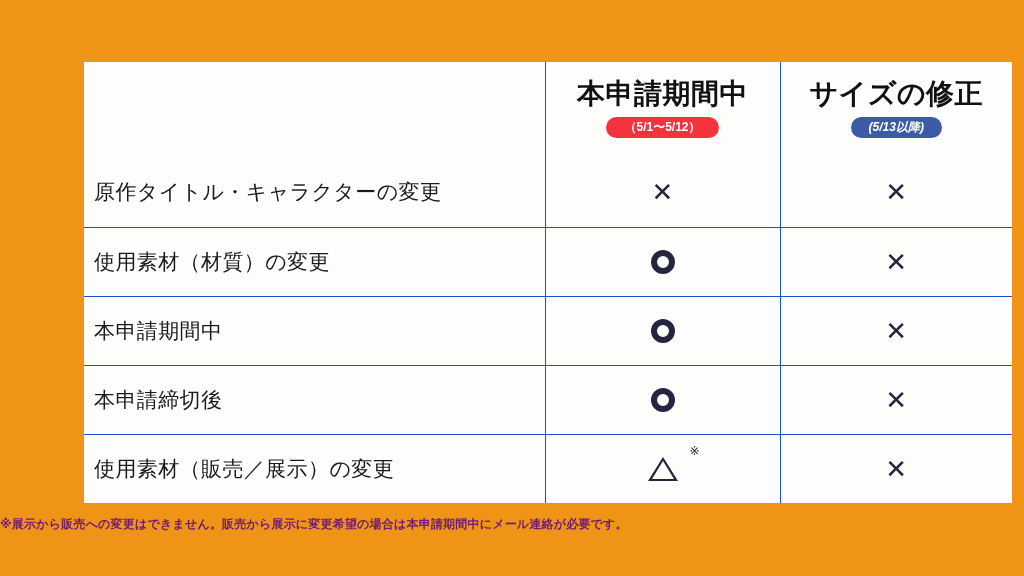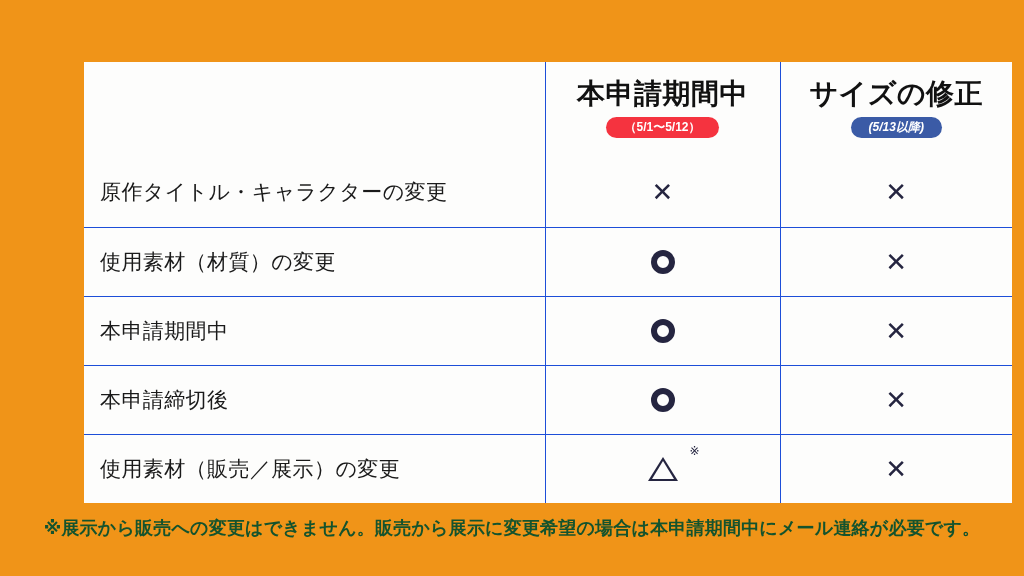--- a/index.html
+++ b/index.html
@@ -88,21 +88,21 @@
     white-space: nowrap;
   }
 
   .badge-red  { background: #F5333F; }
   .badge-blue { background: #3B5BA6; font-style: italic; }
 
   
   tr.data-row { height: 55px; }
 
   td.row-label {
-    padding-left: 16px;
+    padding-left: 10px;
     font-size: 21px;
     color: #1A1A1A;
     letter-spacing: 0.4px;
     white-space: nowrap;
   }
 
   td.mark {
     text-align: center;
     color: #252540;
   }
@@ -158,23 +158,23 @@
     color: #252540;
     line-height: 1;
   }
 
   
   .footer-note {
     position: absolute;
     left: 0;
     right: 0;
     top: 516px;
-    text-align: center;
-    color: #14532d;
-    font-size: 18px;
+    text-align: left;
+    color: #701a75;
+    font-size: 12px;
     font-weight: bold;
     letter-spacing: 0.2px;
     white-space: nowrap;
   }
 </style>
 </head>
 <body>
 
 <div class="slide">
 

